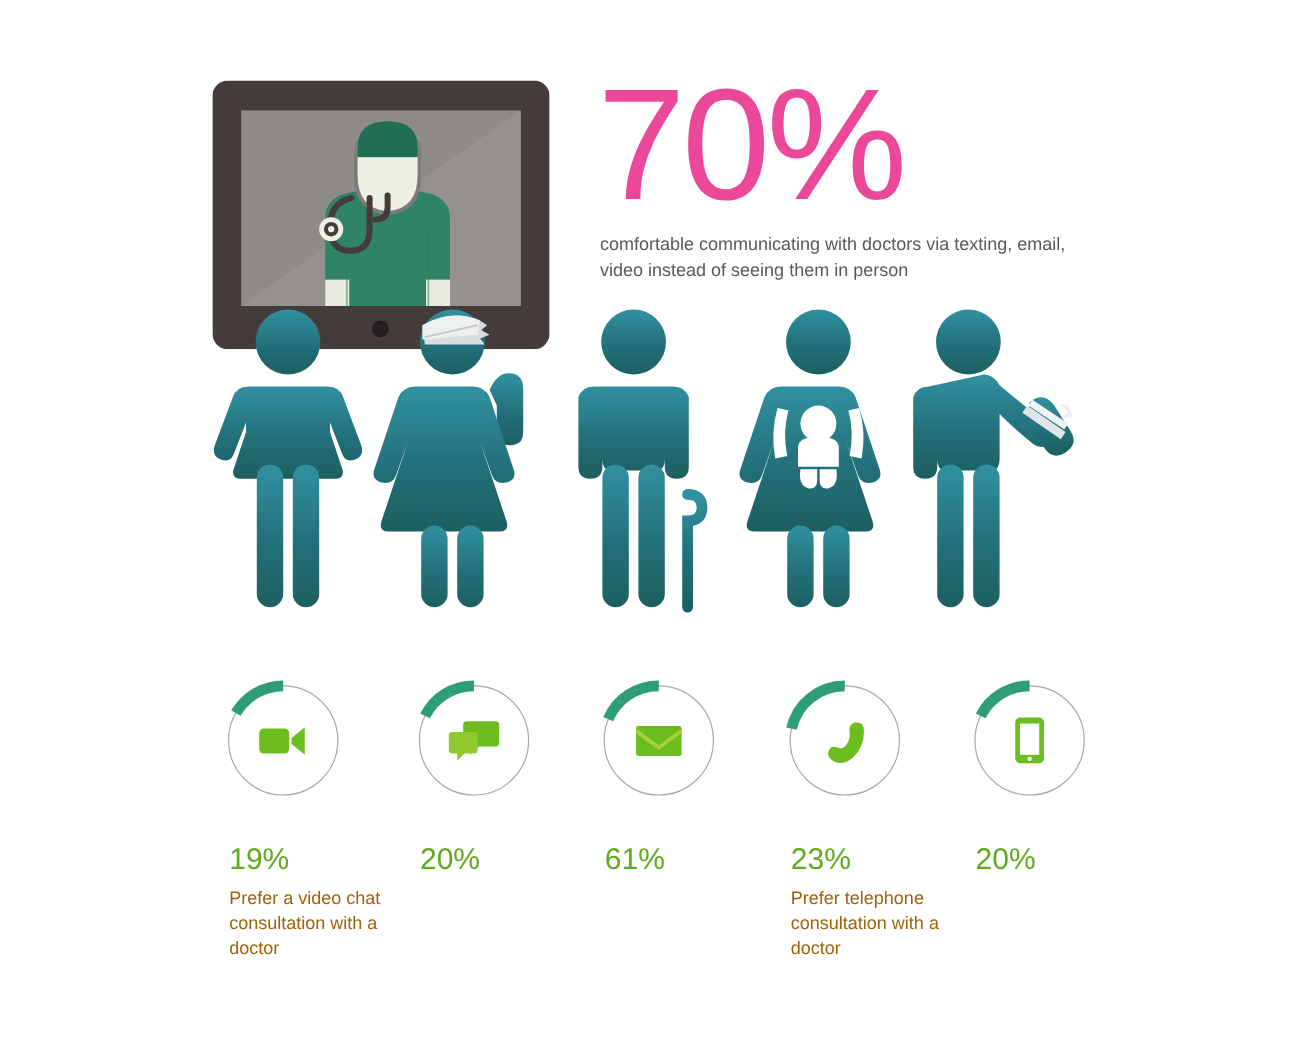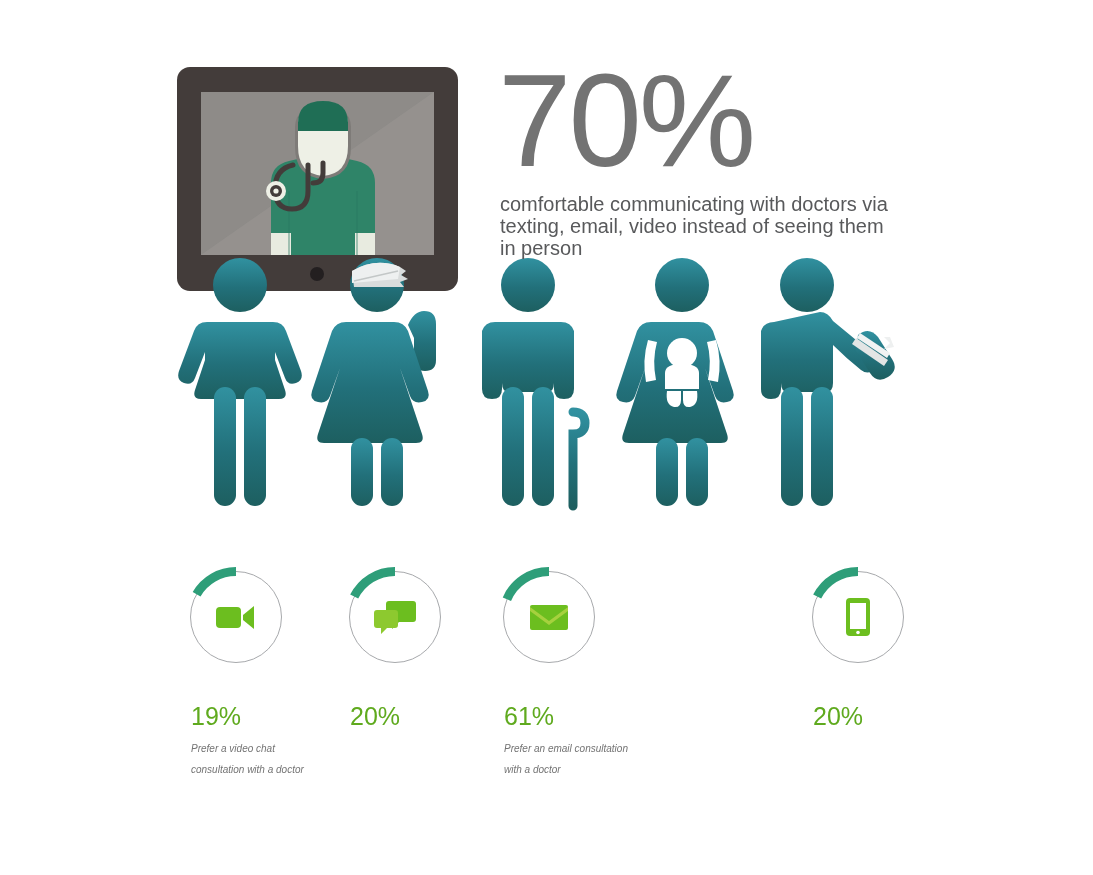--- a/index.html
+++ b/index.html
@@ -37,28 +37,28 @@
   #headline-block {
     position: absolute;
     left: 498px;
     top: 58px;
     width: 420px;
   }
   #headline-pct {
     font-size: 132px;
     line-height: 126px;
     font-weight: 400;
-    color: #737373;
+    color: #ec4899;
     letter-spacing: -3px;
     margin: 0;
     font-family: "Liberation Sans", sans-serif;
   }
   #headline-sub {
     margin: 9px 0 0 2px;
-    font-size: 20px;
+    font-size: 15px;
     line-height: 22px;
     color: #58595b;
     max-width: 400px;
   }
 
   
   #stats-strip {
     position: absolute;
     left: 0;
     top: 530px;
@@ -86,25 +86,24 @@
     justify-content: center;
   }
   .stat-pct {
     margin: 40px 0 0 11px;
     font-size: 25px;
     line-height: 25px;
     color: #5faa1e;
   }
   .stat-desc {
     margin: 9px 0 0 11px;
-    font-size: 10px;
+    font-size: 15px;
     line-height: 21px;
-    color: #737373;
+    color: #a16207;
     width: 140px;
-    font-style: italic;
   }
 </style>
 </head>
 <body>
 
 <div id="hero">
 
   <div id="tablet-illustration">
     <svg width="281" height="224" viewBox="0 0 281 224">
 
@@ -272,23 +271,38 @@
         <path d="M 47 1.5 A 45.5 45.5 0 0 0 4.9 29.2" fill="none" stroke="#2e9e79" stroke-width="9"></path>
       </svg>
       <div class="stat-icon">
         <svg width="40" height="28" viewBox="0 0 40 28">
           <rect x="1" y="2" width="38" height="25" rx="2" fill="#6cbe1f"></rect>
           <path d="M1 4 L20 18 L39 4 L39 8 L20 22 L1 8 Z" fill="#a6d13e"></path>
         </svg>
       </div>
     </div>
     <div class="stat-pct">61%</div>
-    <div class="stat-desc">Prefer an email consultation with a doctor</div>
-  </div>
-
+  </div>
+
+  <div class="stat-item" style="left:648px;">
+    <div class="stat-dial">
+      <svg width="94" height="94" viewBox="0 0 94 94">
+        <circle cx="47" cy="47" r="45.5" fill="#ffffff" stroke="#a7a9ac" stroke-width="1"></circle>
+        <path d="M 47 1.5 A 45.5 45.5 0 0 0 2.6 37.2" fill="none" stroke="#2e9e79" stroke-width="9"></path>
+      </svg>
+      <div class="stat-icon">
+        <svg width="36" height="36" viewBox="0 0 36 36">
+          <path d="M28 3 q6 0 6 7 q0 14 -9 22 q-9 8 -17 3 q-6 -4 -3 -9 q2 -4 7 -2
+                   q4 2 7 -2 q4 -5 3 -11 q-1 -6 4 -8 Z" fill="#6cbe1f"></path>
+        </svg>
+      </div>
+    </div>
+    <div class="stat-pct">23%</div>
+    <div class="stat-desc">Prefer telephone consultation with a doctor</div>
+  </div>
 
   <div class="stat-item" style="left:802px;">
     <div class="stat-dial">
       <svg width="94" height="94" viewBox="0 0 94 94">
         <circle cx="47" cy="47" r="45.5" fill="#ffffff" stroke="#a7a9ac" stroke-width="1"></circle>
         <path d="M 47 1.5 A 45.5 45.5 0 0 0 6.2 26.6" fill="none" stroke="#2e9e79" stroke-width="9"></path>
       </svg>
       <div class="stat-icon">
         <svg width="26" height="40" viewBox="0 0 26 40">
           <rect x="1" y="1" width="24" height="38" rx="4" fill="#6cbe1f"></rect>

